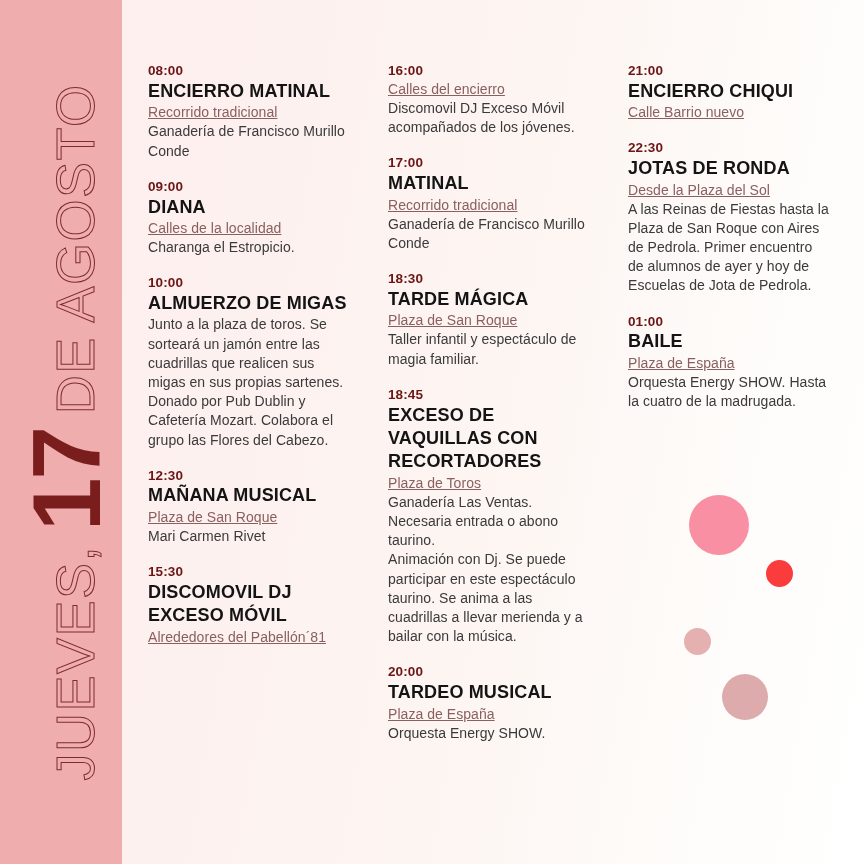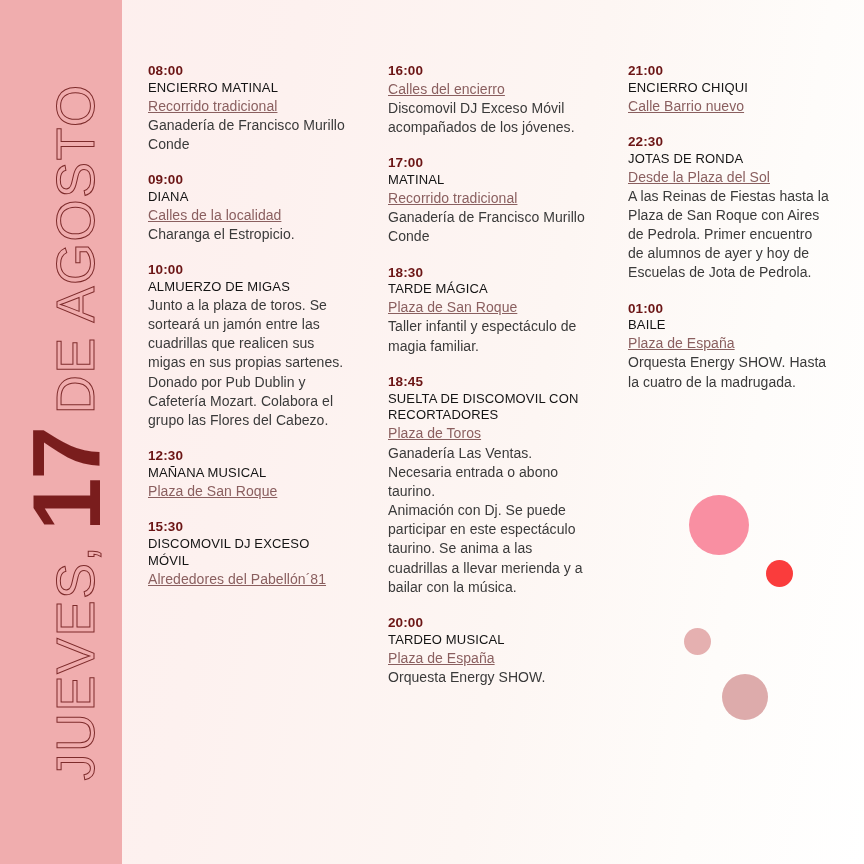--- a/index.html
+++ b/index.html
@@ -91,22 +91,22 @@
 
   .ev-time {
     font-size: 13.5px;
     font-weight: 700;
     color: #6b1515;
     line-height: 1.32;
     letter-spacing: 0.1px;
   }
 
   .ev-title {
-    font-size: 13px;
-    font-weight: 400;
+    font-size: 18px;
+    font-weight: 700;
     color: #141414;
     line-height: 1.3;
     letter-spacing: 0.15px;
   }
 
   .ev-venue {
     font-size: 14px;
     color: #8a5f5f;
     line-height: 1.37;
     letter-spacing: 0.05px;
@@ -159,20 +159,21 @@
         </div>
         <div class="event">
           <div class="ev-time">10:00</div>
           <div class="ev-title">ALMUERZO DE MIGAS</div>
           <div class="ev-detail">Junto a la plaza de toros. Se sorteará un jamón entre las cuadrillas que realicen sus migas en sus propias sartenes. Donado por Pub Dublin y Cafetería Mozart. Colabora el grupo las Flores del Cabezo.</div>
         </div>
         <div class="event">
           <div class="ev-time">12:30</div>
           <div class="ev-title">MAÑANA MUSICAL</div>
           <div class="ev-venue">Plaza de San Roque</div>
+          <div class="ev-detail">Mari Carmen Rivet</div>
         </div>
         <div class="event">
           <div class="ev-time">15:30</div>
           <div class="ev-title">DISCOMOVIL DJ EXCESO MÓVIL</div>
           <div class="ev-venue">Alrededores del Pabellón´81</div>
         </div>
       </div>
       <div class="col">
         <div class="event">
           <div class="ev-time">16:00</div>
@@ -186,21 +187,21 @@
           <div class="ev-detail">Ganadería de Francisco Murillo Conde</div>
         </div>
         <div class="event">
           <div class="ev-time">18:30</div>
           <div class="ev-title">TARDE MÁGICA</div>
           <div class="ev-venue">Plaza de San Roque</div>
           <div class="ev-detail">Taller infantil y espectáculo de magia familiar.</div>
         </div>
         <div class="event">
           <div class="ev-time">18:45</div>
-          <div class="ev-title">SUELTA DE DISCOMOVIL CON RECORTADORES</div>
+          <div class="ev-title">EXCESO DE VAQUILLAS CON RECORTADORES</div>
           <div class="ev-venue">Plaza de Toros</div>
           <div class="ev-detail">Ganadería Las Ventas. Necesaria entrada o abono taurino.<br>Animación con Dj. Se puede participar en este espectáculo taurino. Se anima a las cuadrillas a llevar merienda y a bailar con la música.</div>
         </div>
         <div class="event">
           <div class="ev-time">20:00</div>
           <div class="ev-title">TARDEO MUSICAL</div>
           <div class="ev-venue">Plaza de España</div>
           <div class="ev-detail">Orquesta Energy SHOW.</div>
         </div>
       </div>

